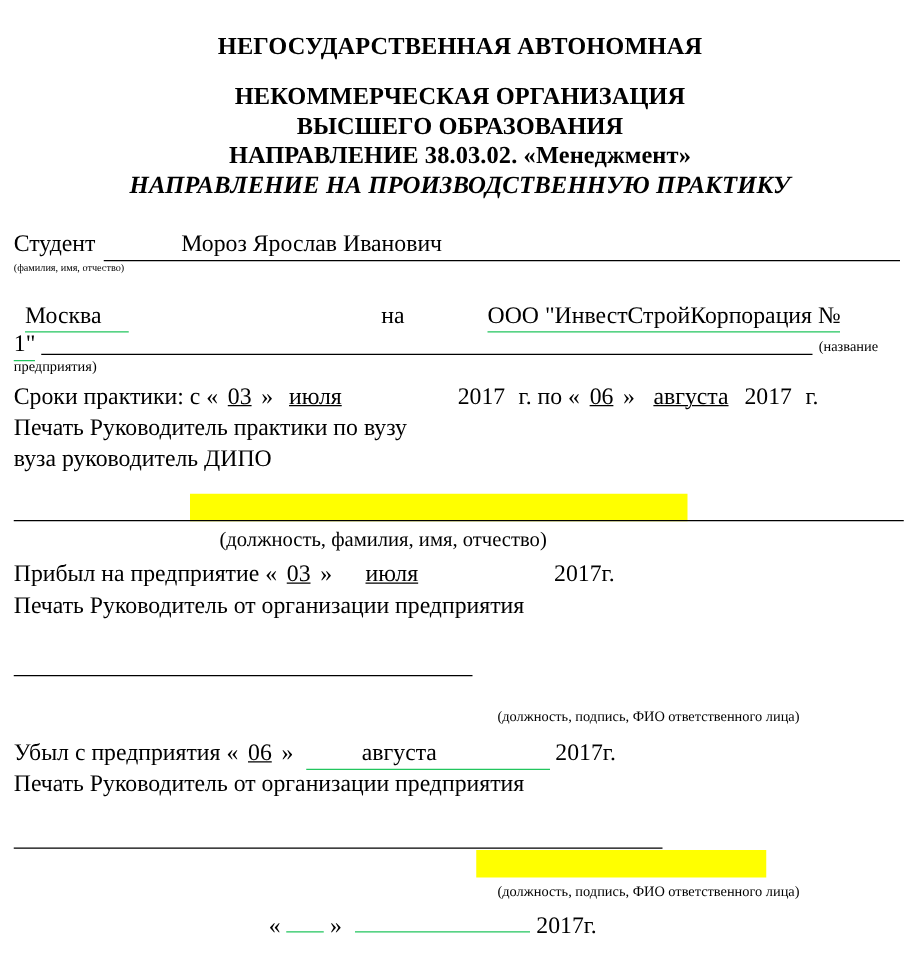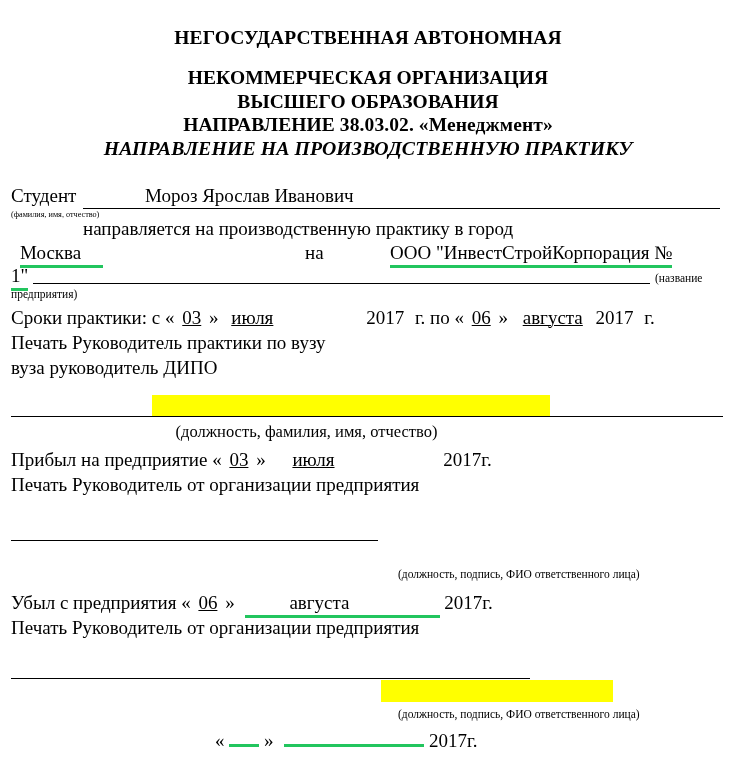--- a/index.html
+++ b/index.html
@@ -57,21 +57,21 @@
     line-height: 13px;
     white-space: nowrap;
   }
   .caption-ctr {
     font-size: 16.5px;
     text-align: center;
     line-height: 20px;
   }
 
   .u  { text-decoration: underline; text-decoration-thickness: 1px; }
-  .ul-seg { display: inline-block; border-bottom: 3px solid #22c55e; }
+  .ul-seg { display: inline-block; border-bottom: 1px solid #22c55e; }
 
   .hr {
     position: absolute;
     height: 0;
     border-top: 1.4px solid #000;
   }
   .hl {
     position: absolute;
     background: #ffff00;
   }
@@ -91,21 +91,20 @@
     <div class="hdr-line l6">НАПРАВЛЕНИЕ НА ПРОИЗВОДСТВЕННУЮ ПРАКТИКУ</div>
   </div>
 
   <div class="abs row" style="left:11px; top:183px;">
     <span>Студент</span>
   </div>
   <div class="abs row" style="left:145px; top:183px;">Мороз Ярослав Иванович</div>
   <div class="hr" style="left:83px; top:208px; width:637px;"></div>
   <div class="abs caption" style="left:11px; top:210px;">(фамилия, имя, отчество)</div>
 
-  <div class="abs row" style="left:83px; top:216px;">направляется на производственную практику в город</div>
 
   <div class="abs row" style="left:20px; top:240px;">
     <span class="ul-seg" style="padding-right:22px;">Москва</span>
   </div>
   <div class="abs row" style="left:305px; top:240px;">на</div>
   <div class="abs row" style="left:390px; top:240px;">
     <span class="ul-seg">ООО "ИнвестСтройКорпорация №</span>
   </div>
   <div class="abs row" style="left:11px; top:263px;">
     <span class="ul-seg">1"</span>

